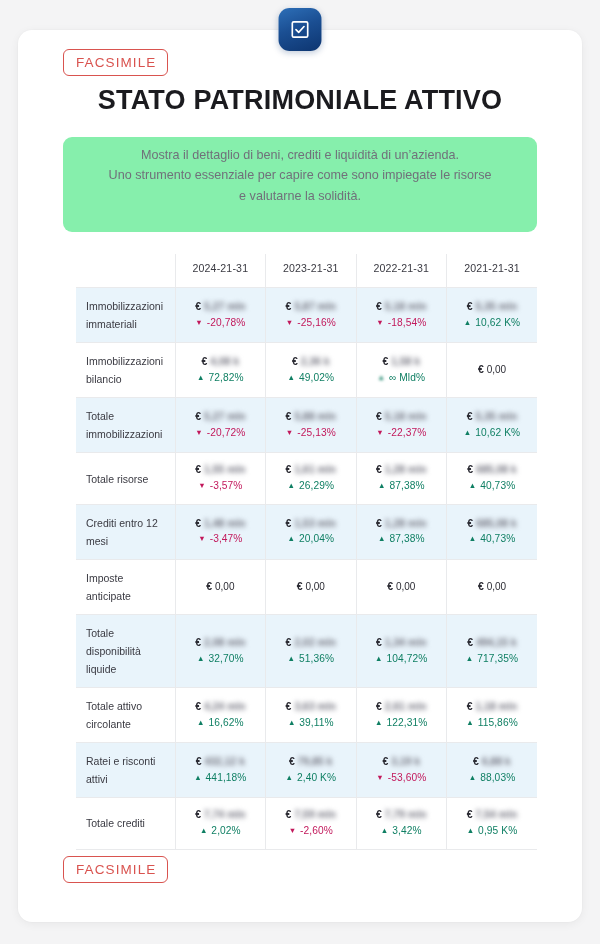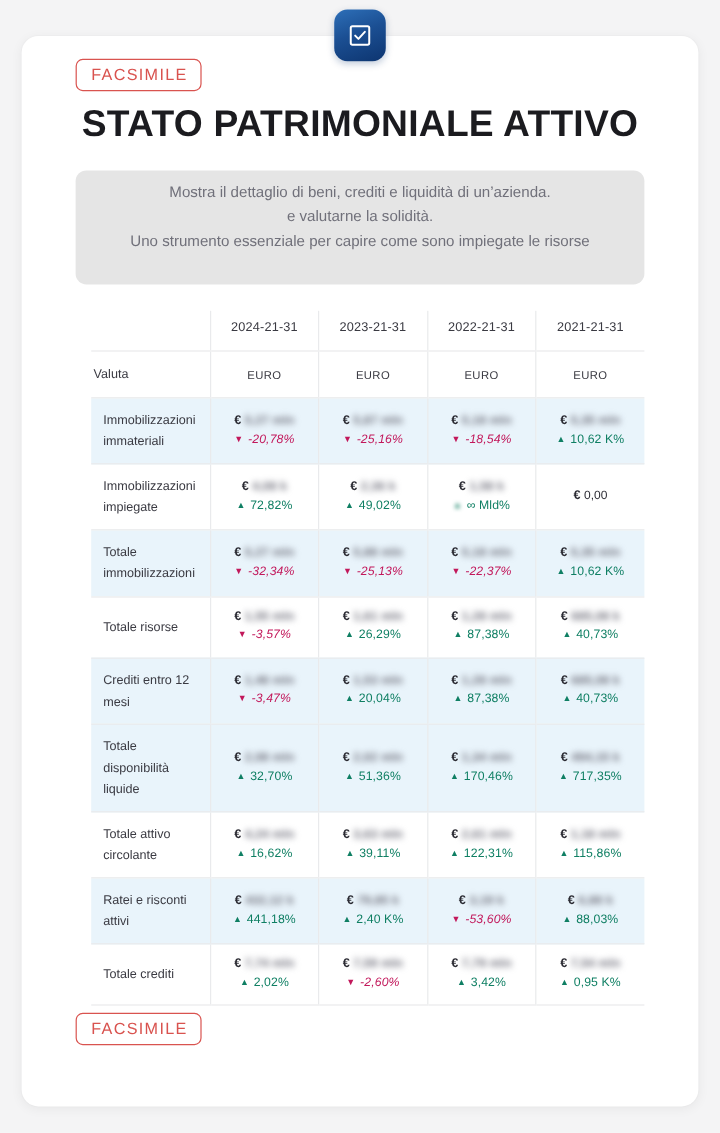--- a/index.html
+++ b/index.html
@@ -46,31 +46,31 @@
     letter-spacing: 1.1px;
     padding: 5px 11px 5px 12px;
     font-weight: 400;
   }
   .fac-top { margin-top: 19px; margin-left: 23px; }
   .fac-bottom { margin-top: 6px; margin-left: 23px; }
 
   
   .title {
     text-align: center;
-    font-size: 31px;
+    font-size: 27px;
     font-weight: 800;
     letter-spacing: 0.2px;
     color: #1b1b1f;
     margin-top: 9px;
   }
 
   
   .desc {
     margin: 21px 23px 0 23px;
-    background: #e5e5e5;
+    background: #86efac;
     border-radius: 9px;
     padding: 8px 18px 26px 18px;
     text-align: center;
     font-size: 12.6px;
     line-height: 1.62;
     color: #70707a;
   }
 
   
   .tbl-wrap { margin: 22px 23px 0 36px; }
@@ -126,21 +126,21 @@
     display: inline-block;
     font-weight: 600;
   }
   .delta {
     font-size: 10.2px;
     line-height: 1.62;
     white-space: nowrap;
     letter-spacing: 0.1px;
   }
   .delta.up { color: #0f7f63; }
-  .delta.down { color: #c2185b; font-style: italic; }
+  .delta.down { color: #c2185b; }
   .delta .ar { font-size: 7.5px; position: relative; top: -1px; margin-right: 1px; }
   .delta .ar.blurx { filter: blur(1.6px); }
 </style>
 </head>
 <body>
 
 <div class="page">
   <div class="card">
 
     <div class="logo-badge">
@@ -151,22 +151,22 @@
         </svg>
       </span>
     </div>
 
     <div class="fac fac-top">FACSIMILE</div>
 
     <div class="title">STATO PATRIMONIALE ATTIVO</div>
 
     <div class="desc">
       <div>Mostra il dettaglio di beni, crediti e liquidità di un’azienda.</div>
+      <div>Uno strumento essenziale per capire come sono impiegate le risorse</div>
       <div>e valutarne la solidità.</div>
-      <div>Uno strumento essenziale per capire come sono impiegate le risorse</div>
     </div>
 
     <div class="tbl-wrap">
       <table>
         <colgroup>
           <col class="lbl">
             <col class="dat">
             <col class="dat">
             <col class="dat">
             <col class="dat">
@@ -174,69 +174,62 @@
         <thead>
           <tr>
             <th class="corner"></th>
           <th>2024-21-31</th>
               <th>2023-21-31</th>
               <th>2022-21-31</th>
               <th>2021-21-31</th>
             </tr>
         </thead>
         <tbody id="tbody">
-            <tr class="meta">
-              <td class="rl">Valuta</td>
-              <td>EURO</td>
-              <td>EURO</td>
-              <td>EURO</td>
-              <td>EURO</td>
-            </tr>
             <tr class="shade">
               <td class="rl">Immobilizzazioni immateriali</td>
               <td>
                 <div class="val"><span class="eur">€ </span><span class="blur">5,27 mln</span></div>
                 <div class="delta down"><span class="ar">▼</span><span> -20,78%</span></div>
               </td>
               <td>
                 <div class="val"><span class="eur">€ </span><span class="blur">5,87 mln</span></div>
                 <div class="delta down"><span class="ar">▼</span><span> -25,16%</span></div>
               </td>
               <td>
                 <div class="val"><span class="eur">€ </span><span class="blur">5,18 mln</span></div>
                 <div class="delta down"><span class="ar">▼</span><span> -18,54%</span></div>
               </td>
               <td>
                 <div class="val"><span class="eur">€ </span><span class="blur">5,35 mln</span></div>
                 <div class="delta up"><span class="ar">▲</span><span> 10,62 K%</span></div>
               </td>
             </tr>
             <tr>
-              <td class="rl">Immobilizzazioni impiegate</td>
+              <td class="rl">Immobilizzazioni bilancio</td>
               <td>
                 <div class="val"><span class="eur">€ </span><span class="blur">4,08 k</span></div>
                 <div class="delta up"><span class="ar">▲</span><span> 72,82%</span></div>
               </td>
               <td>
                 <div class="val"><span class="eur">€ </span><span class="blur">2,36 k</span></div>
                 <div class="delta up"><span class="ar">▲</span><span> 49,02%</span></div>
               </td>
               <td>
                 <div class="val"><span class="eur">€ </span><span class="blur">1,58 k</span></div>
                 <div class="delta up"><span class="ar blurx">▲</span><span class="blur"> ∞ Mld%</span></div>
               </td>
               <td>
                 <div class="val"><span class="eur">€ </span><span>0,00</span></div>
               </td>
             </tr>
             <tr class="shade">
               <td class="rl">Totale immobilizzazioni</td>
               <td>
                 <div class="val"><span class="eur">€ </span><span class="blur">5,27 mln</span></div>
-                <div class="delta down"><span class="ar">▼</span><span> -32,34%</span></div>
+                <div class="delta down"><span class="ar">▼</span><span> -20,72%</span></div>
               </td>
               <td>
                 <div class="val"><span class="eur">€ </span><span class="blur">5,88 mln</span></div>
                 <div class="delta down"><span class="ar">▼</span><span> -25,13%</span></div>
               </td>
               <td>
                 <div class="val"><span class="eur">€ </span><span class="blur">5,18 mln</span></div>
                 <div class="delta down"><span class="ar">▼</span><span> -22,37%</span></div>
               </td>
               <td>
@@ -275,33 +268,48 @@
               </td>
               <td>
                 <div class="val"><span class="eur">€ </span><span class="blur">1,28 mln</span></div>
                 <div class="delta up"><span class="ar">▲</span><span> 87,38%</span></div>
               </td>
               <td>
                 <div class="val"><span class="eur">€ </span><span class="blur">685,08 k</span></div>
                 <div class="delta up"><span class="ar">▲</span><span> 40,73%</span></div>
               </td>
             </tr>
+            <tr>
+              <td class="rl">Imposte anticipate</td>
+              <td>
+                <div class="val"><span class="eur">€ </span><span>0,00</span></div>
+              </td>
+              <td>
+                <div class="val"><span class="eur">€ </span><span>0,00</span></div>
+              </td>
+              <td>
+                <div class="val"><span class="eur">€ </span><span>0,00</span></div>
+              </td>
+              <td>
+                <div class="val"><span class="eur">€ </span><span>0,00</span></div>
+              </td>
+            </tr>
             <tr class="shade">
               <td class="rl">Totale disponibilità liquide</td>
               <td>
                 <div class="val"><span class="eur">€ </span><span class="blur">2,08 mln</span></div>
                 <div class="delta up"><span class="ar">▲</span><span> 32,70%</span></div>
               </td>
               <td>
                 <div class="val"><span class="eur">€ </span><span class="blur">2,02 mln</span></div>
                 <div class="delta up"><span class="ar">▲</span><span> 51,36%</span></div>
               </td>
               <td>
                 <div class="val"><span class="eur">€ </span><span class="blur">1,34 mln</span></div>
-                <div class="delta up"><span class="ar">▲</span><span> 170,46%</span></div>
+                <div class="delta up"><span class="ar">▲</span><span> 104,72%</span></div>
               </td>
               <td>
                 <div class="val"><span class="eur">€ </span><span class="blur">494,15 k</span></div>
                 <div class="delta up"><span class="ar">▲</span><span> 717,35%</span></div>
               </td>
             </tr>
             <tr>
               <td class="rl">Totale attivo circolante</td>
               <td>
                 <div class="val"><span class="eur">€ </span><span class="blur">4,24 mln</span></div>

